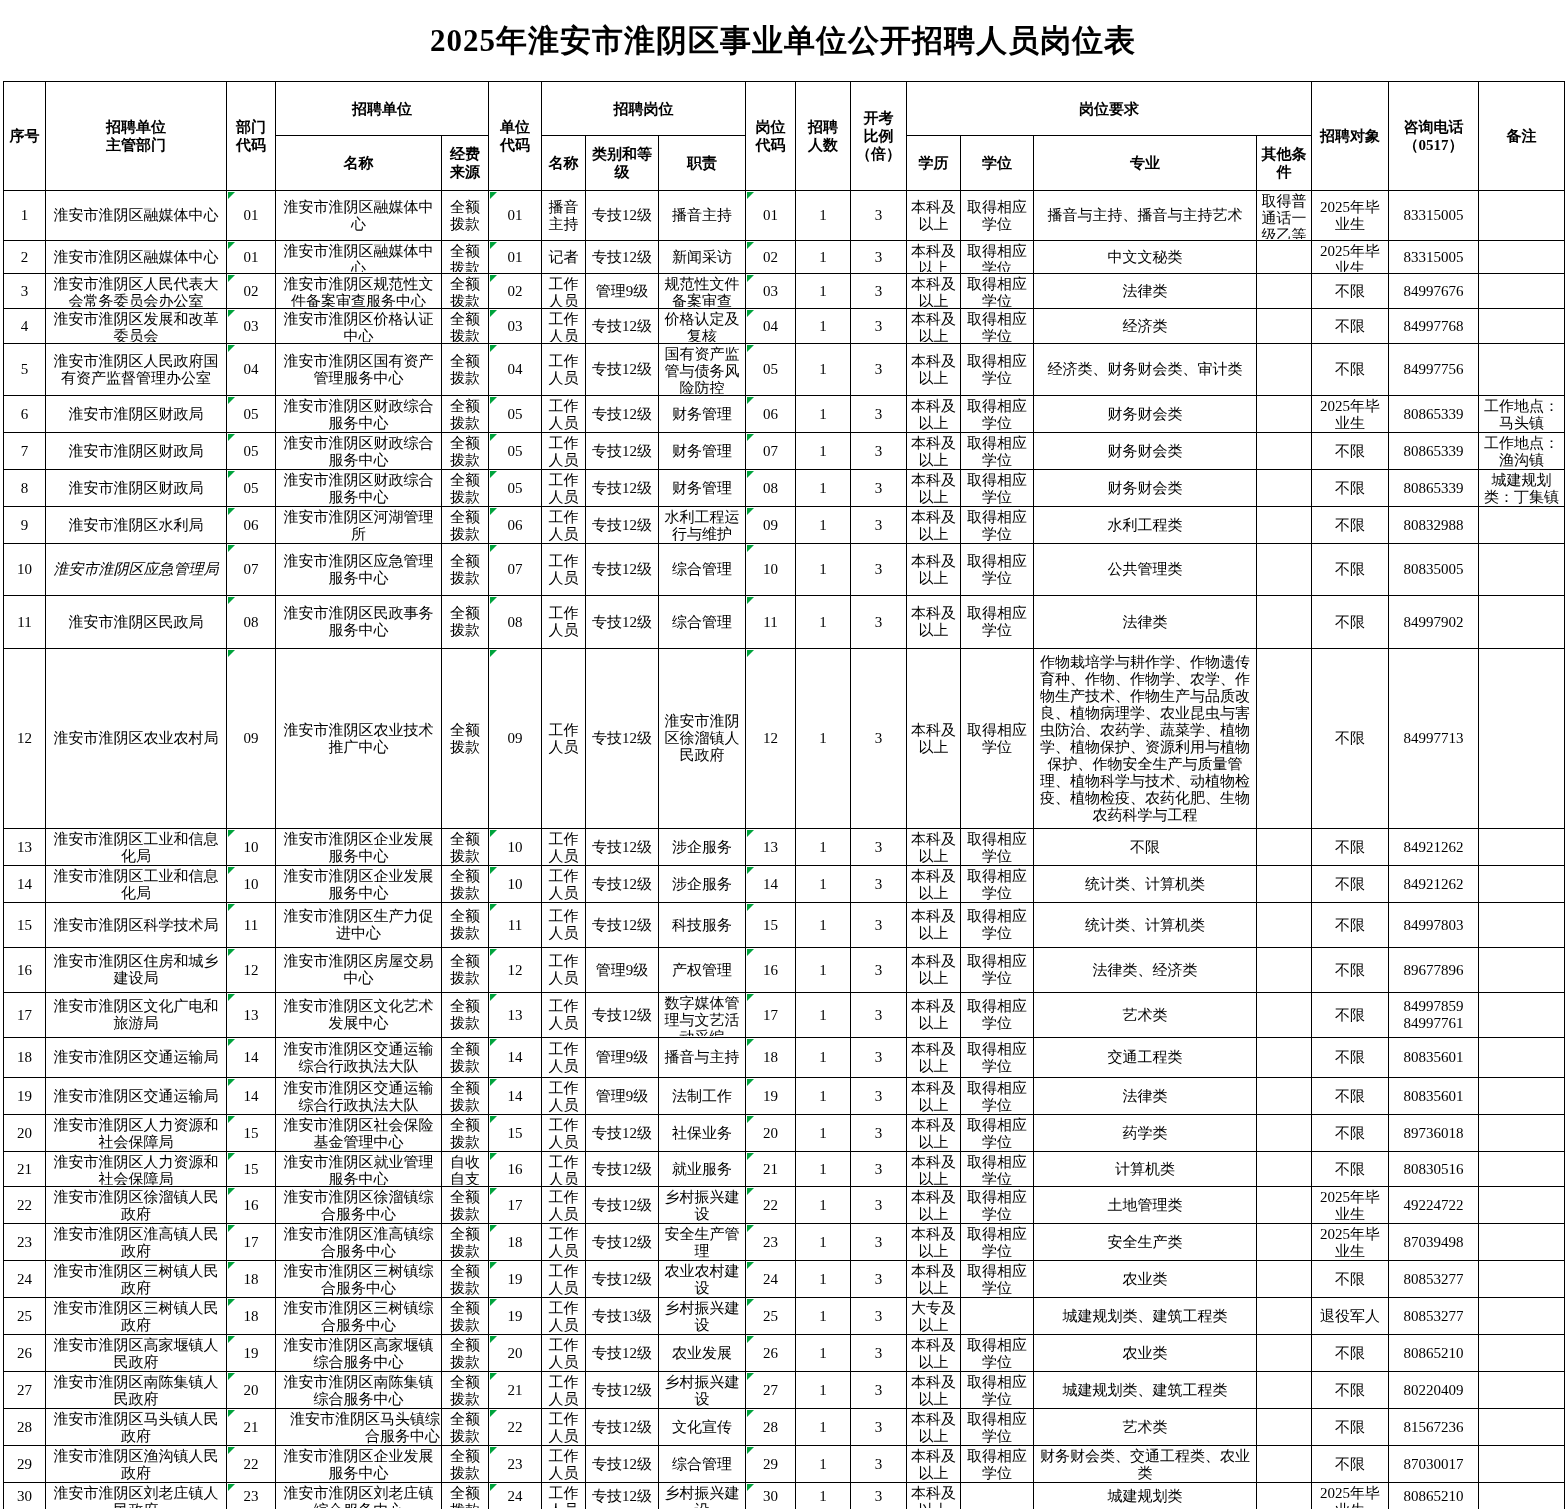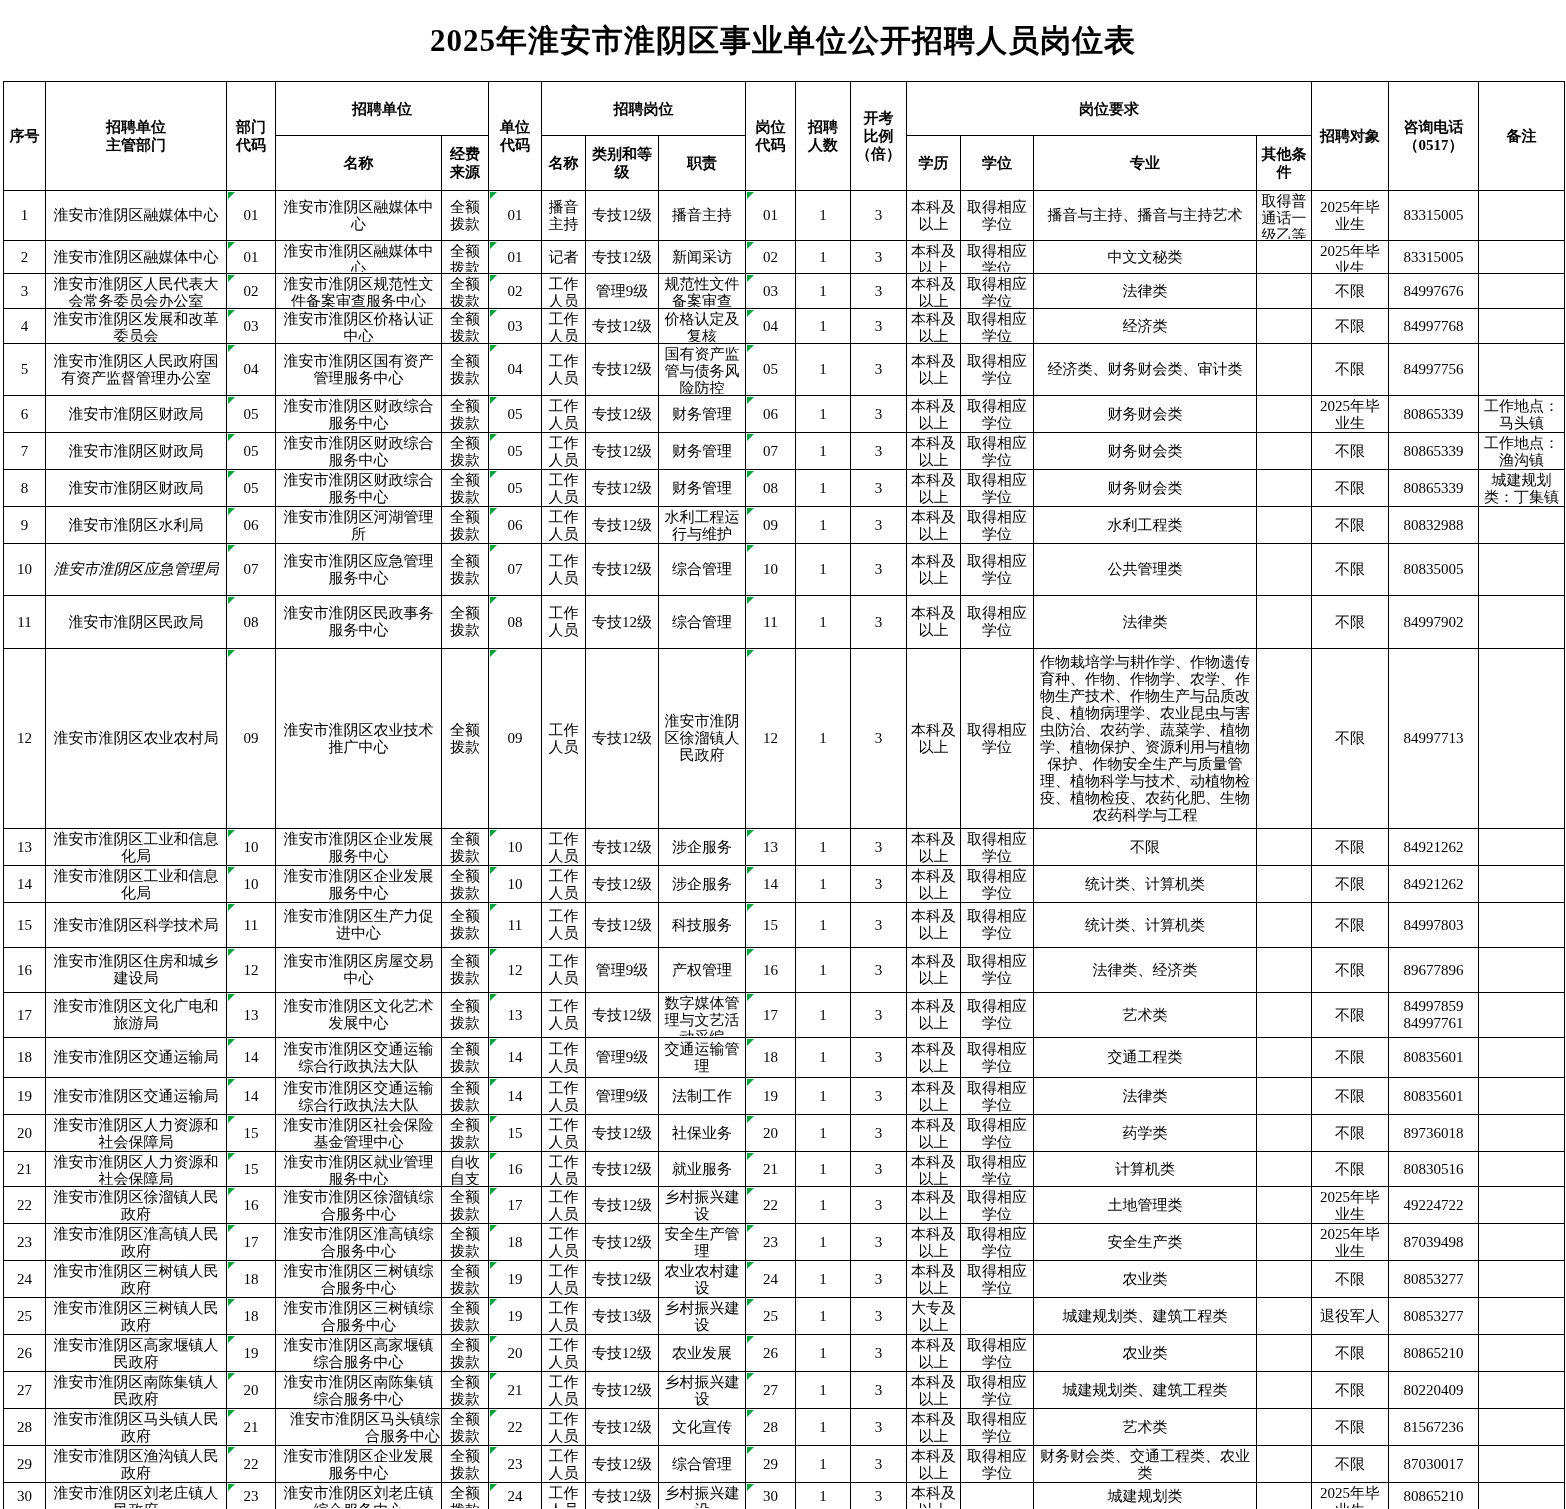--- a/index.html
+++ b/index.html
@@ -1227,21 +1227,21 @@
           <span class="tri"></span>
           <div class="cv" style="max-height: 36px;">14</div>
         </td>
     <td>
           <div class="cv" style="max-height: 36px;">工作人员</div>
         </td>
     <td>
           <div class="cv" style="max-height: 36px;">管理9级</div>
         </td>
     <td>
-          <div class="cv" style="max-height: 36px;">交通运输管理</div>
+          <div class="cv" style="max-height: 36px;">播音与主持</div>
         </td>
     <td>
           <span class="tri"></span>
           <div class="cv" style="max-height: 36px;">18</div>
         </td>
     <td>
           <div class="cv" style="max-height: 36px;">1</div>
         </td>
     <td>
           <div class="cv" style="max-height: 36px;">3</div>

